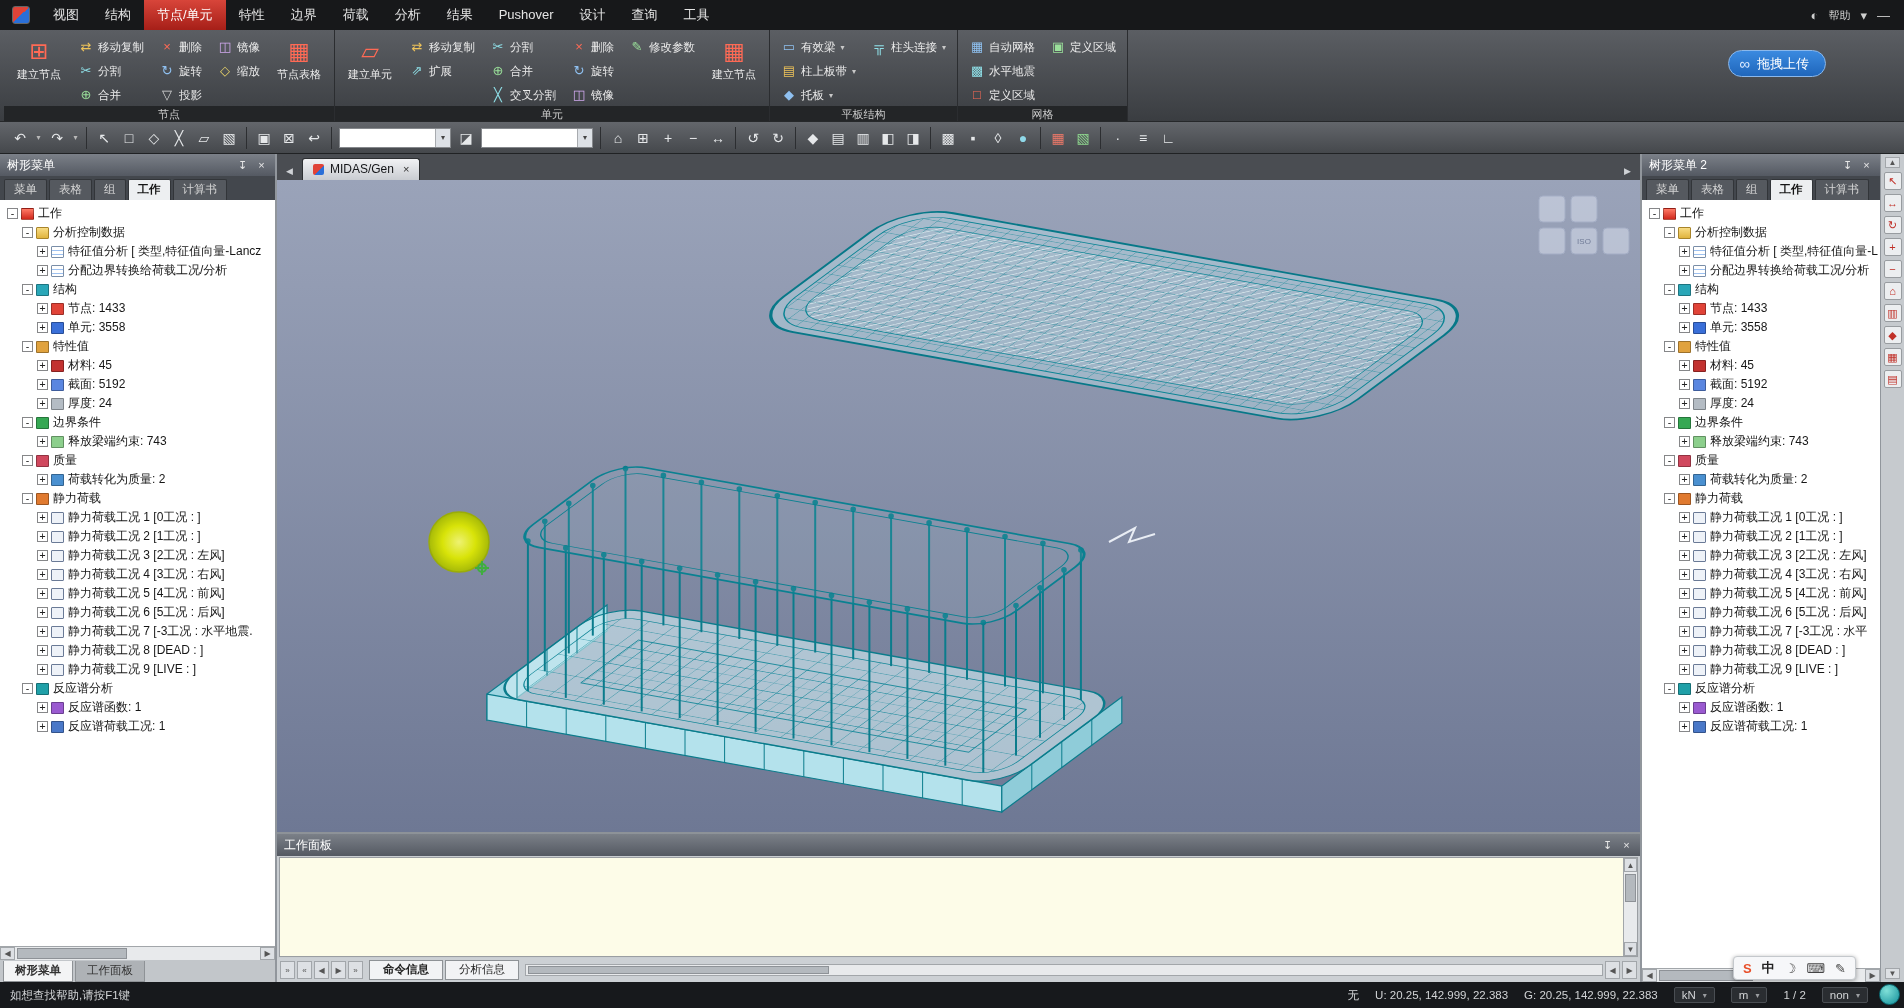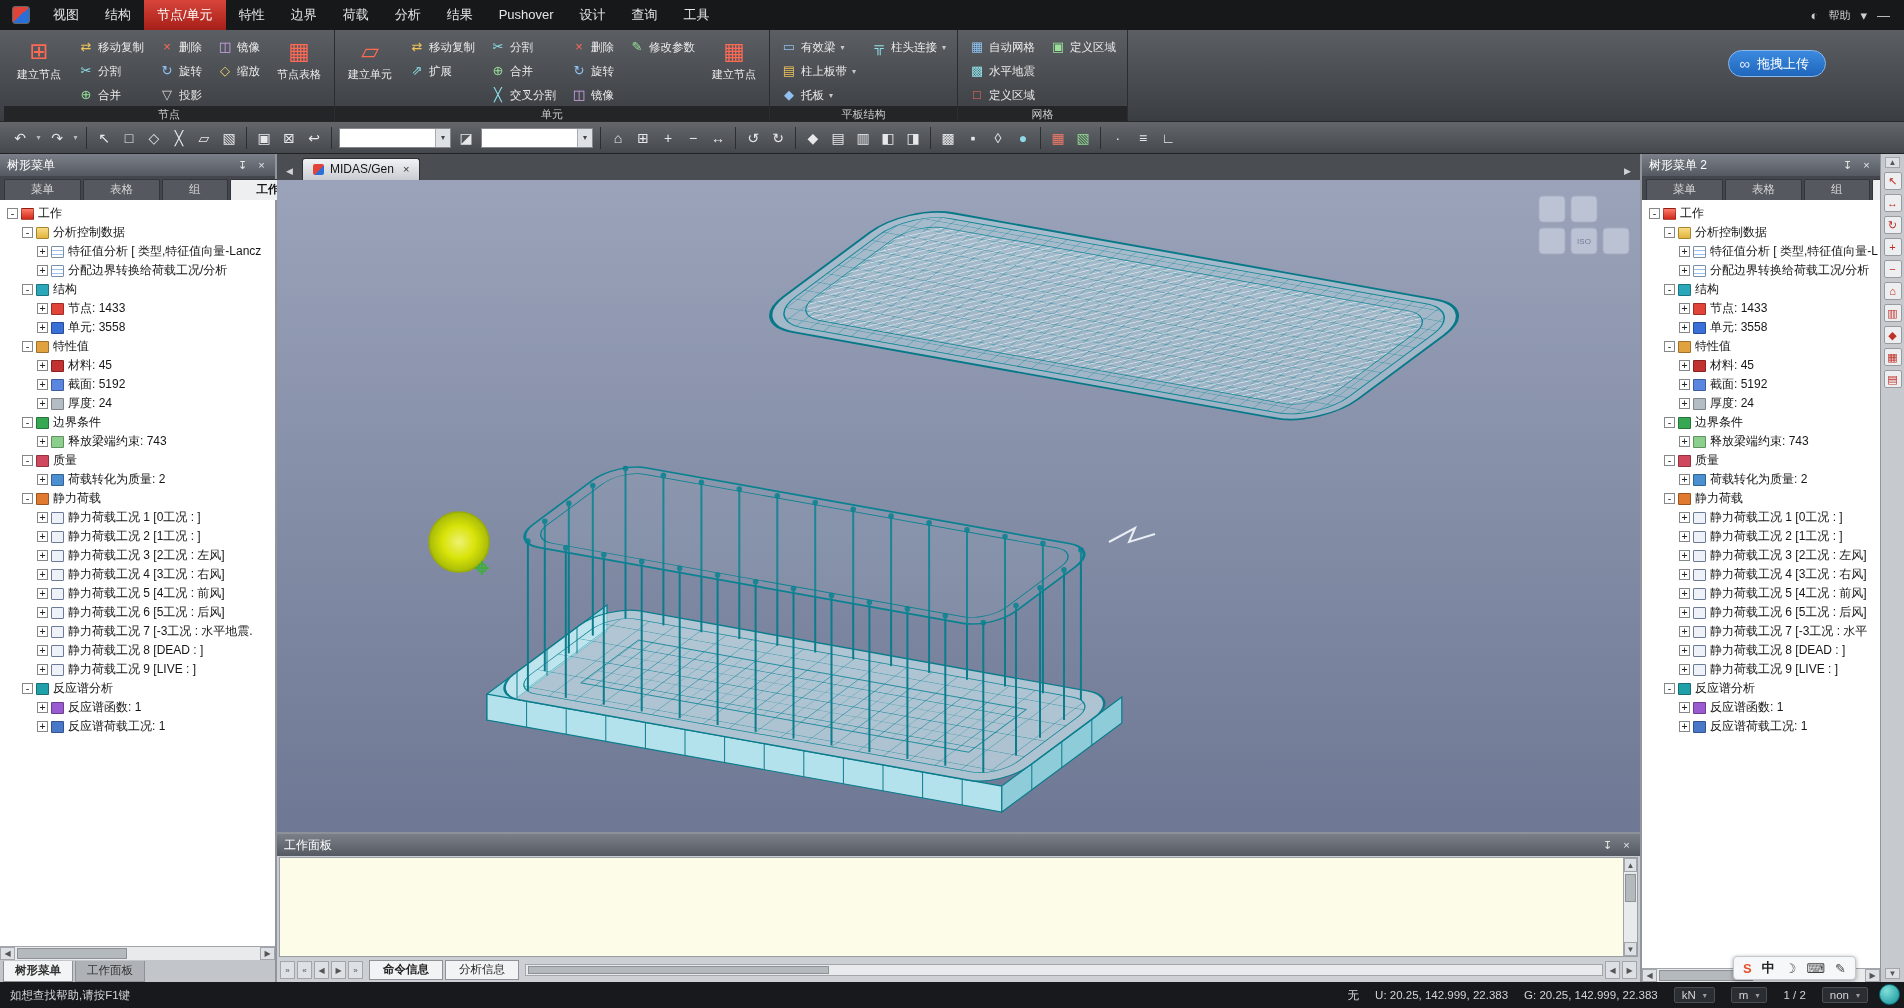--- a/index.html
+++ b/index.html
@@ -45,21 +45,21 @@
   .tcombo-val{flex:1}
   .tcombo-arr{width:15px;height:18px;background:#dde1e6;border-left:1px solid #a8abaf;font-size:8px;color:#444;display:flex;align-items:center;justify-content:center}
 
   
   #main{flex:1;display:flex;min-height:0}
 
   .panel-title{height:22px;flex:none;background:linear-gradient(#7b8088,#545962);color:#fff;font-size:12px;display:flex;align-items:center;padding:0 7px;gap:6px}
   .panel-title .sp{flex:1}
   .pt-ic{font-size:11px;color:#e8e8e8;width:13px;text-align:center}
   .ptab-row{height:24px;flex:none;background:#43474d;display:flex;align-items:flex-end;padding:3px 4px 0;gap:2px}
-  .ptab{padding:2px 26px 3px;font-size:11.5px;color:#d6d6d6;background:#55595f;border:1px solid #323539;border-bottom:none;border-radius:2px 2px 0 0;white-space:nowrap}
+  .ptab{padding:2px 9px 3px;font-size:11.5px;color:#d6d6d6;background:#55595f;border:1px solid #323539;border-bottom:none;border-radius:2px 2px 0 0;white-space:nowrap}
   .ptab.active{background:#edeff1;color:#141414;font-weight:bold}
 
   #left-panel{width:277px;flex:none;display:flex;flex-direction:column;background:#d6d8da;border-right:2px solid #91969c}
   #right-panel{width:240px;flex:none;display:flex;flex-direction:column;background:#d6d8da;border-left:2px solid #91969c}
   .tree{flex:1;background:#fff;overflow:hidden;padding:4px 0 0 3px;font-size:12px;color:#161616;min-height:0}
   .trow{height:19px;display:flex;align-items:center;white-space:nowrap}
   .exp{width:11px;height:11px;flex:none;border:1px solid #868789;background:#fff;color:#222;font-size:10px;line-height:9px;text-align:center;margin-right:3px;font-family:"DejaVu Sans Mono",monospace}
   .ti{width:13px;height:12px;flex:none;margin-right:4px;border:1px solid rgba(0,0,0,.3);border-radius:1px}
   .tlabel{white-space:nowrap}
   .ti-work{background:linear-gradient(#ff7a66,#d0281c)}

